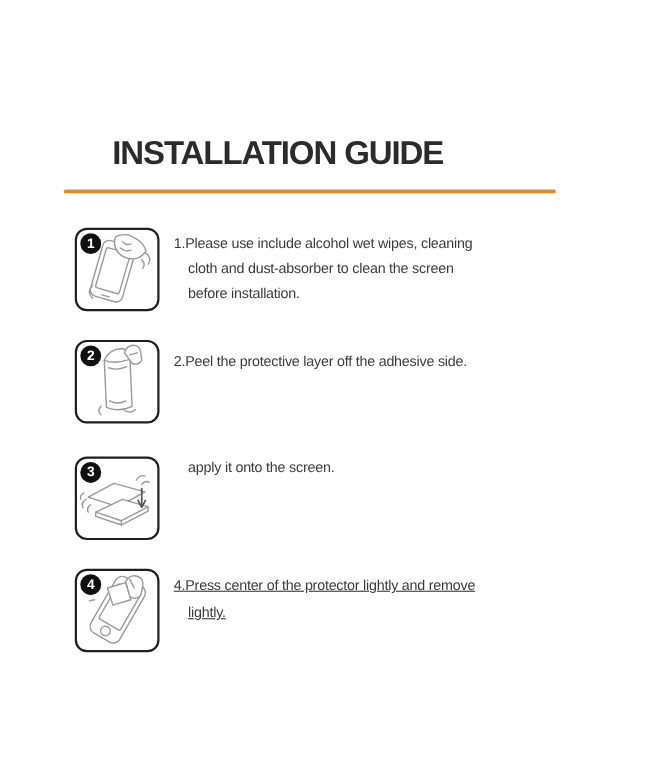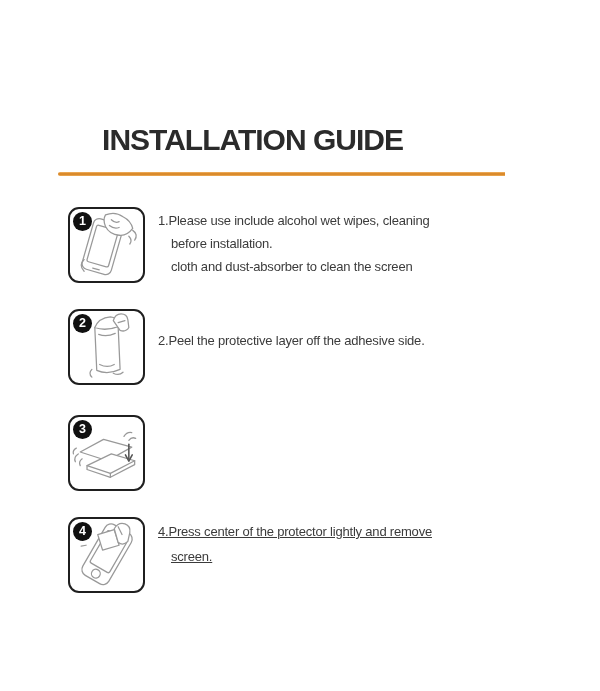--- a/index.html
+++ b/index.html
@@ -56,42 +56,42 @@
           <path d="M42 11 Q46 15 50 13"></path>
           <path d="M40 17 Q45 21 50 19"></path>
           <path d="M64 22 q6 4 2 10"></path>
           <path d="M60 28 q4 4 1 8"></path>
           <path d="M14 52 q-6 6 0 12"></path>
         </g>
       </svg>
     </div>
     <div class="text" style="top:2px">
       <div class="ln">1.Please use include alcohol wet wipes, cleaning</div>
+      <div class="ln cont">cloth and dust-absorber to clean the screen</div>
       <div class="ln cont">before installation.</div>
-      <div class="ln cont">cloth and dust-absorber to clean the screen</div>
     </div>
   </section>
 
   <section class="step" style="top:309px">
     <div class="iconbox">
       <span class="badge">2</span>
       <svg class="art" width="71" height="70" viewBox="0 0 72 72">
         <g stroke="#999999" fill="none" stroke-width="1.3" stroke-linecap="round" stroke-linejoin="round">
           <path d="M25 17 Q36 21 49 16 L51 60 Q38 66 27 61 Z"></path>
           <path d="M29 24 Q37 27 46 23"></path>
           <path d="M30 55 Q38 59 45 55"></path>
           <path d="M25 17 Q29 7 41 6 Q48 6 49 16" fill="#ffffff"></path>
           <path d="M44 10 q2 -7 8 -7 q6 0 7 6 l1 8 q-3 5 -9 3 Z" fill="#ffffff"></path>
           <path d="M49 12 l7 -2"></path>
           <path d="M22 60 q-4 4 0 8"></path>
           <path d="M44 64 q6 3 10 -1"></path>
         </g>
       </svg>
     </div>
-    <div class="text" style="top:20px">
+    <div class="text" style="top:8px">
       <div class="ln">2.Peel the protective layer off the adhesive side.</div>
     </div>
   </section>
 
   <section class="step" style="top:415px">
     <div class="iconbox">
       <span class="badge">3</span>
       <svg class="art" width="71" height="70" viewBox="0 0 72 72">
         <g stroke="#999999" fill="none" stroke-width="1.3" stroke-linecap="round" stroke-linejoin="round">
           <path d="M10 36 L34 23 L63 31 L38 45 Z" fill="#ffffff"></path>
@@ -104,20 +104,21 @@
           <path d="M55 20 q3 -5 8 -4"></path>
           <path d="M60 24 q3 -4 7 -2"></path>
           <g stroke="#555555" stroke-width="1.6">
             <path d="M60 28 L60 43"></path>
             <path d="M56.5 39 L60 45.5 L63.5 39"></path>
           </g>
         </g>
       </svg>
     </div>
     <div class="text" style="top:-2px">
+      <div class="ln cont">apply it onto the screen.</div>
     </div>
   </section>
 
   <section class="step" style="top:517px">
     <div class="iconbox">
       <span class="badge">4</span>
       <svg class="art" width="71" height="70" viewBox="0 0 72 72">
         <g stroke="#999999" fill="none" stroke-width="1.3" stroke-linecap="round" stroke-linejoin="round">
           <g transform="rotate(30 36 40)">
             <rect x="20" y="6" width="31" height="60" rx="7"></rect>
@@ -128,17 +129,17 @@
           <path d="M45 10 q4 -7 11 -5 q6 2 5 9 l-2 9 q-5 5 -10 1 Z" fill="#ffffff"></path>
           <path d="M49 8 l4 8"></path>
           <path d="M10 16 l6 -1"></path>
           <path d="M10 22 l5 -1"></path>
           <path d="M11 28 l5 -1"></path>
         </g>
       </svg>
     </div>
     <div class="text wide" style="top:2px">
       <div class="ln">4.Press center of the protector lightly and remove</div>
-      <div class="ln cont">screen.</div>
+      <div class="ln cont">lightly.</div>
     </div>
   </section>
 
 </div>
 
 </body></html>

